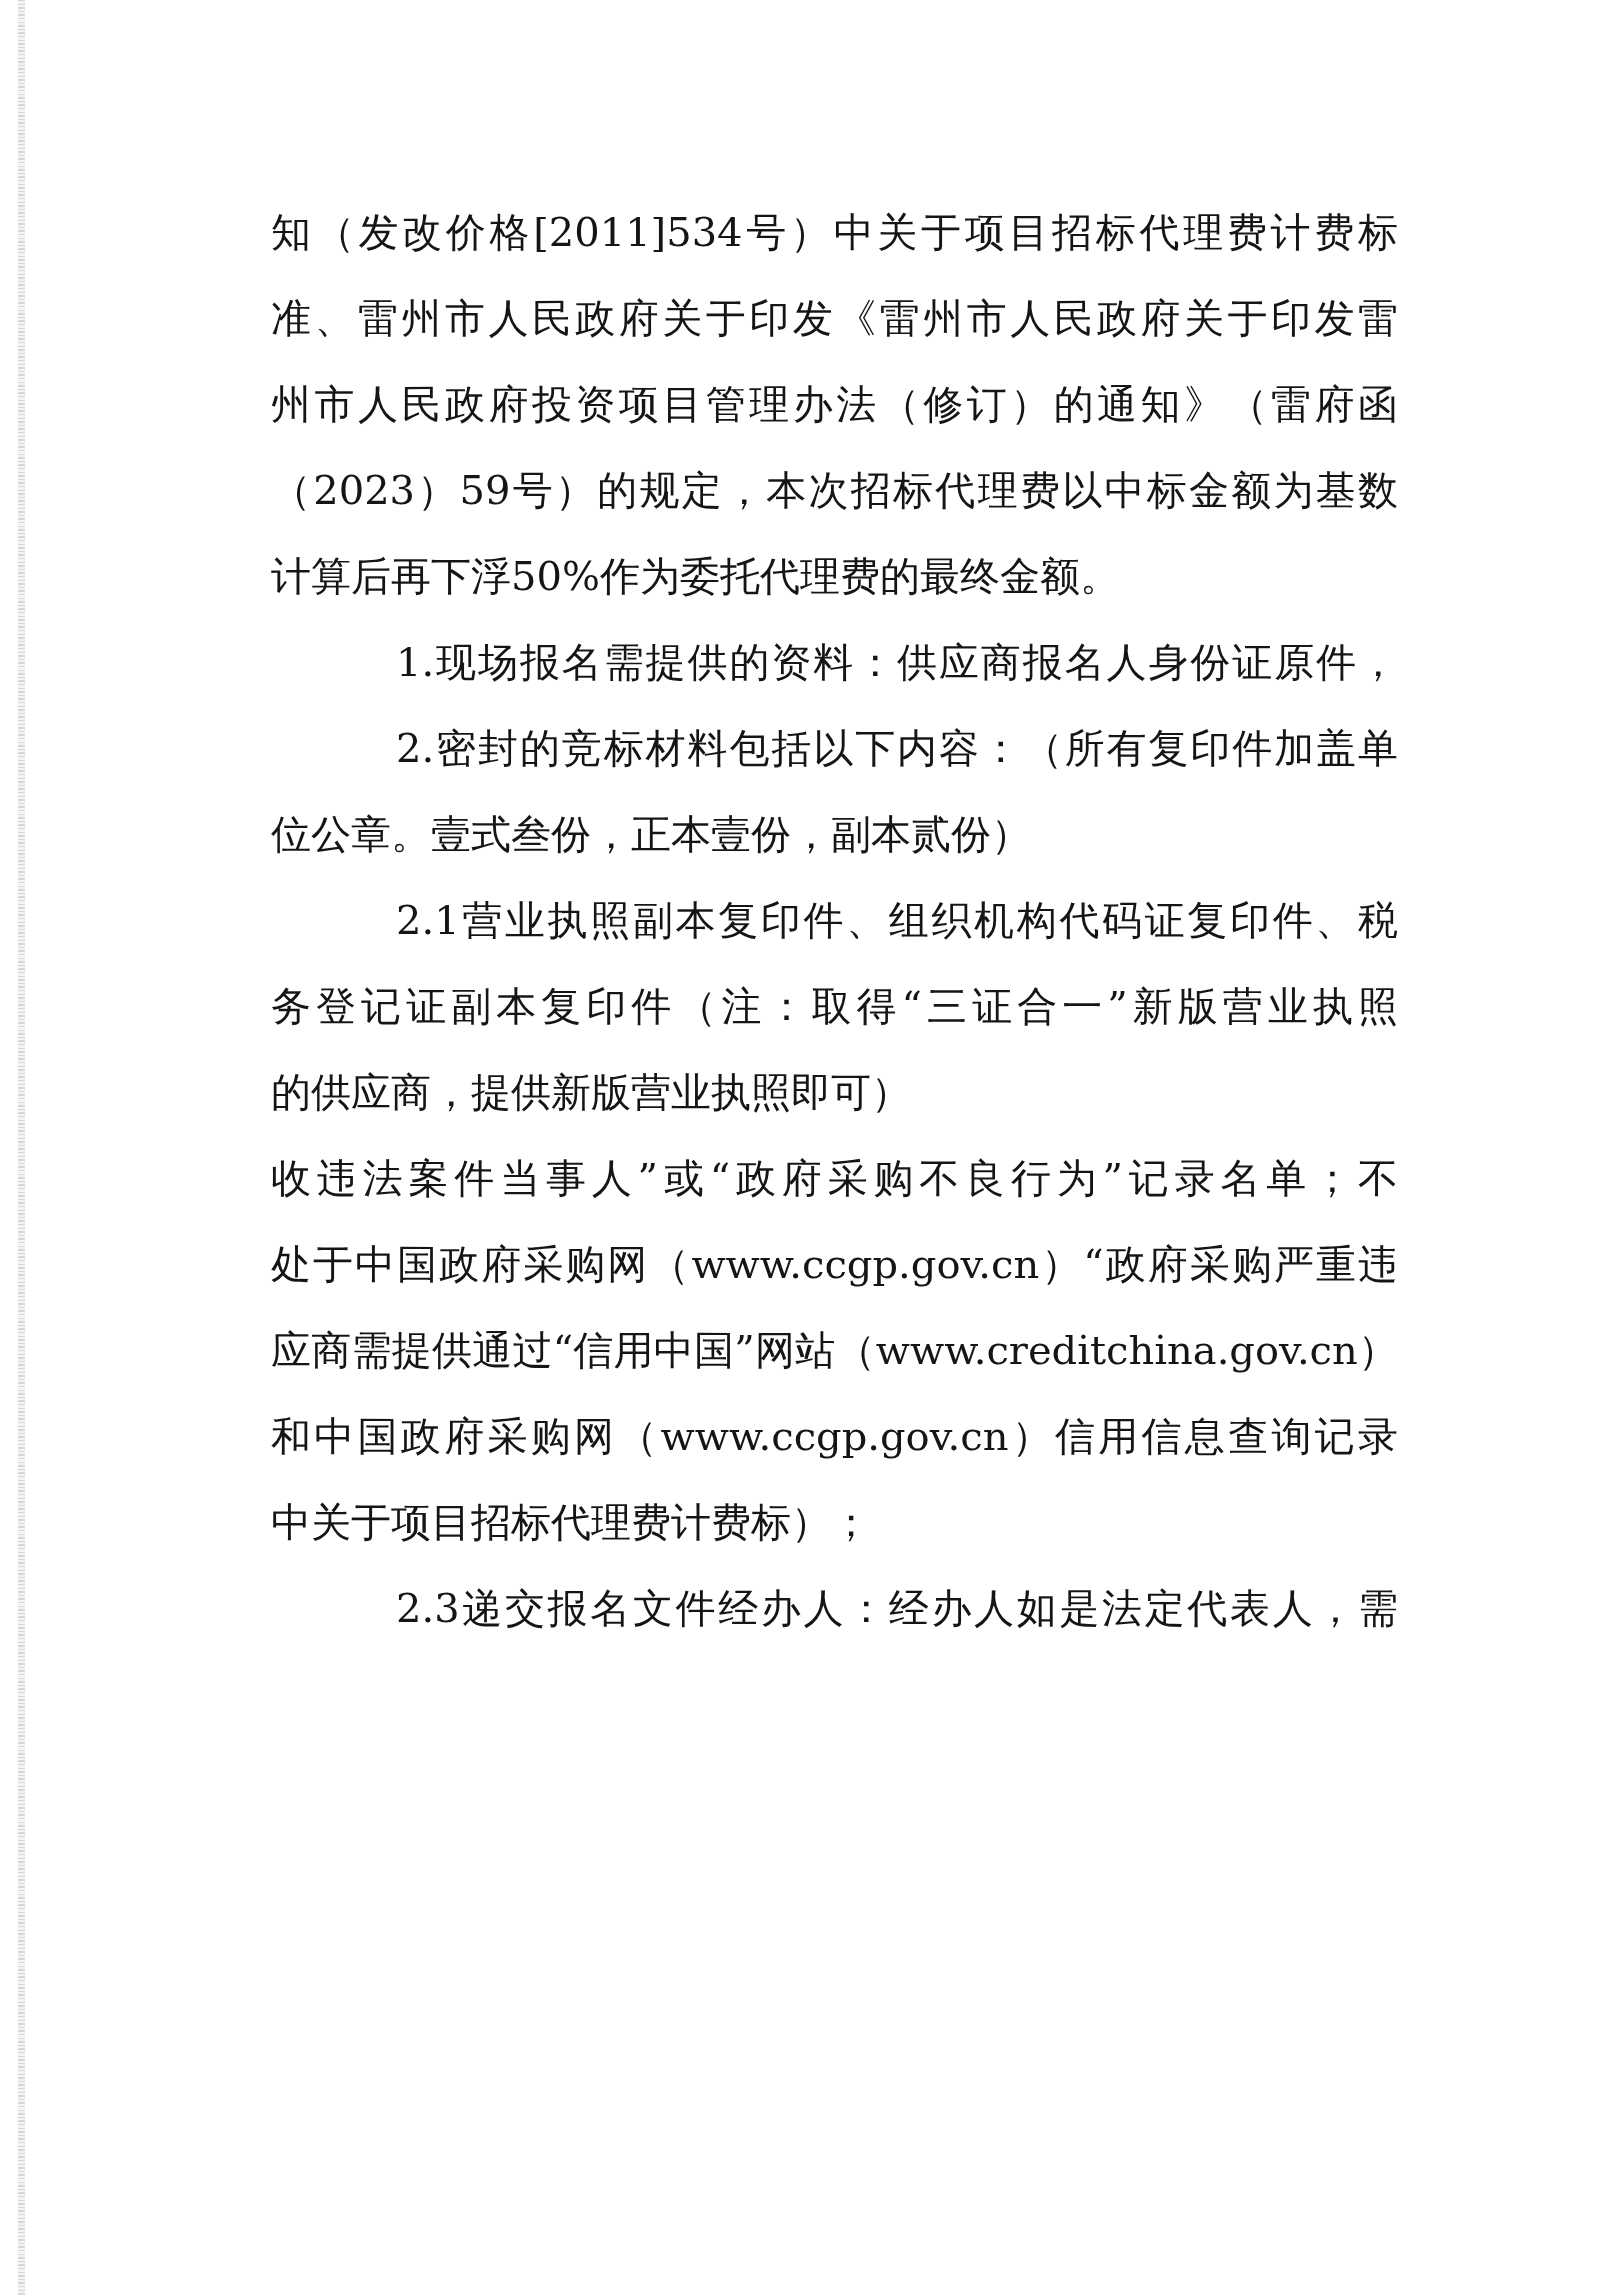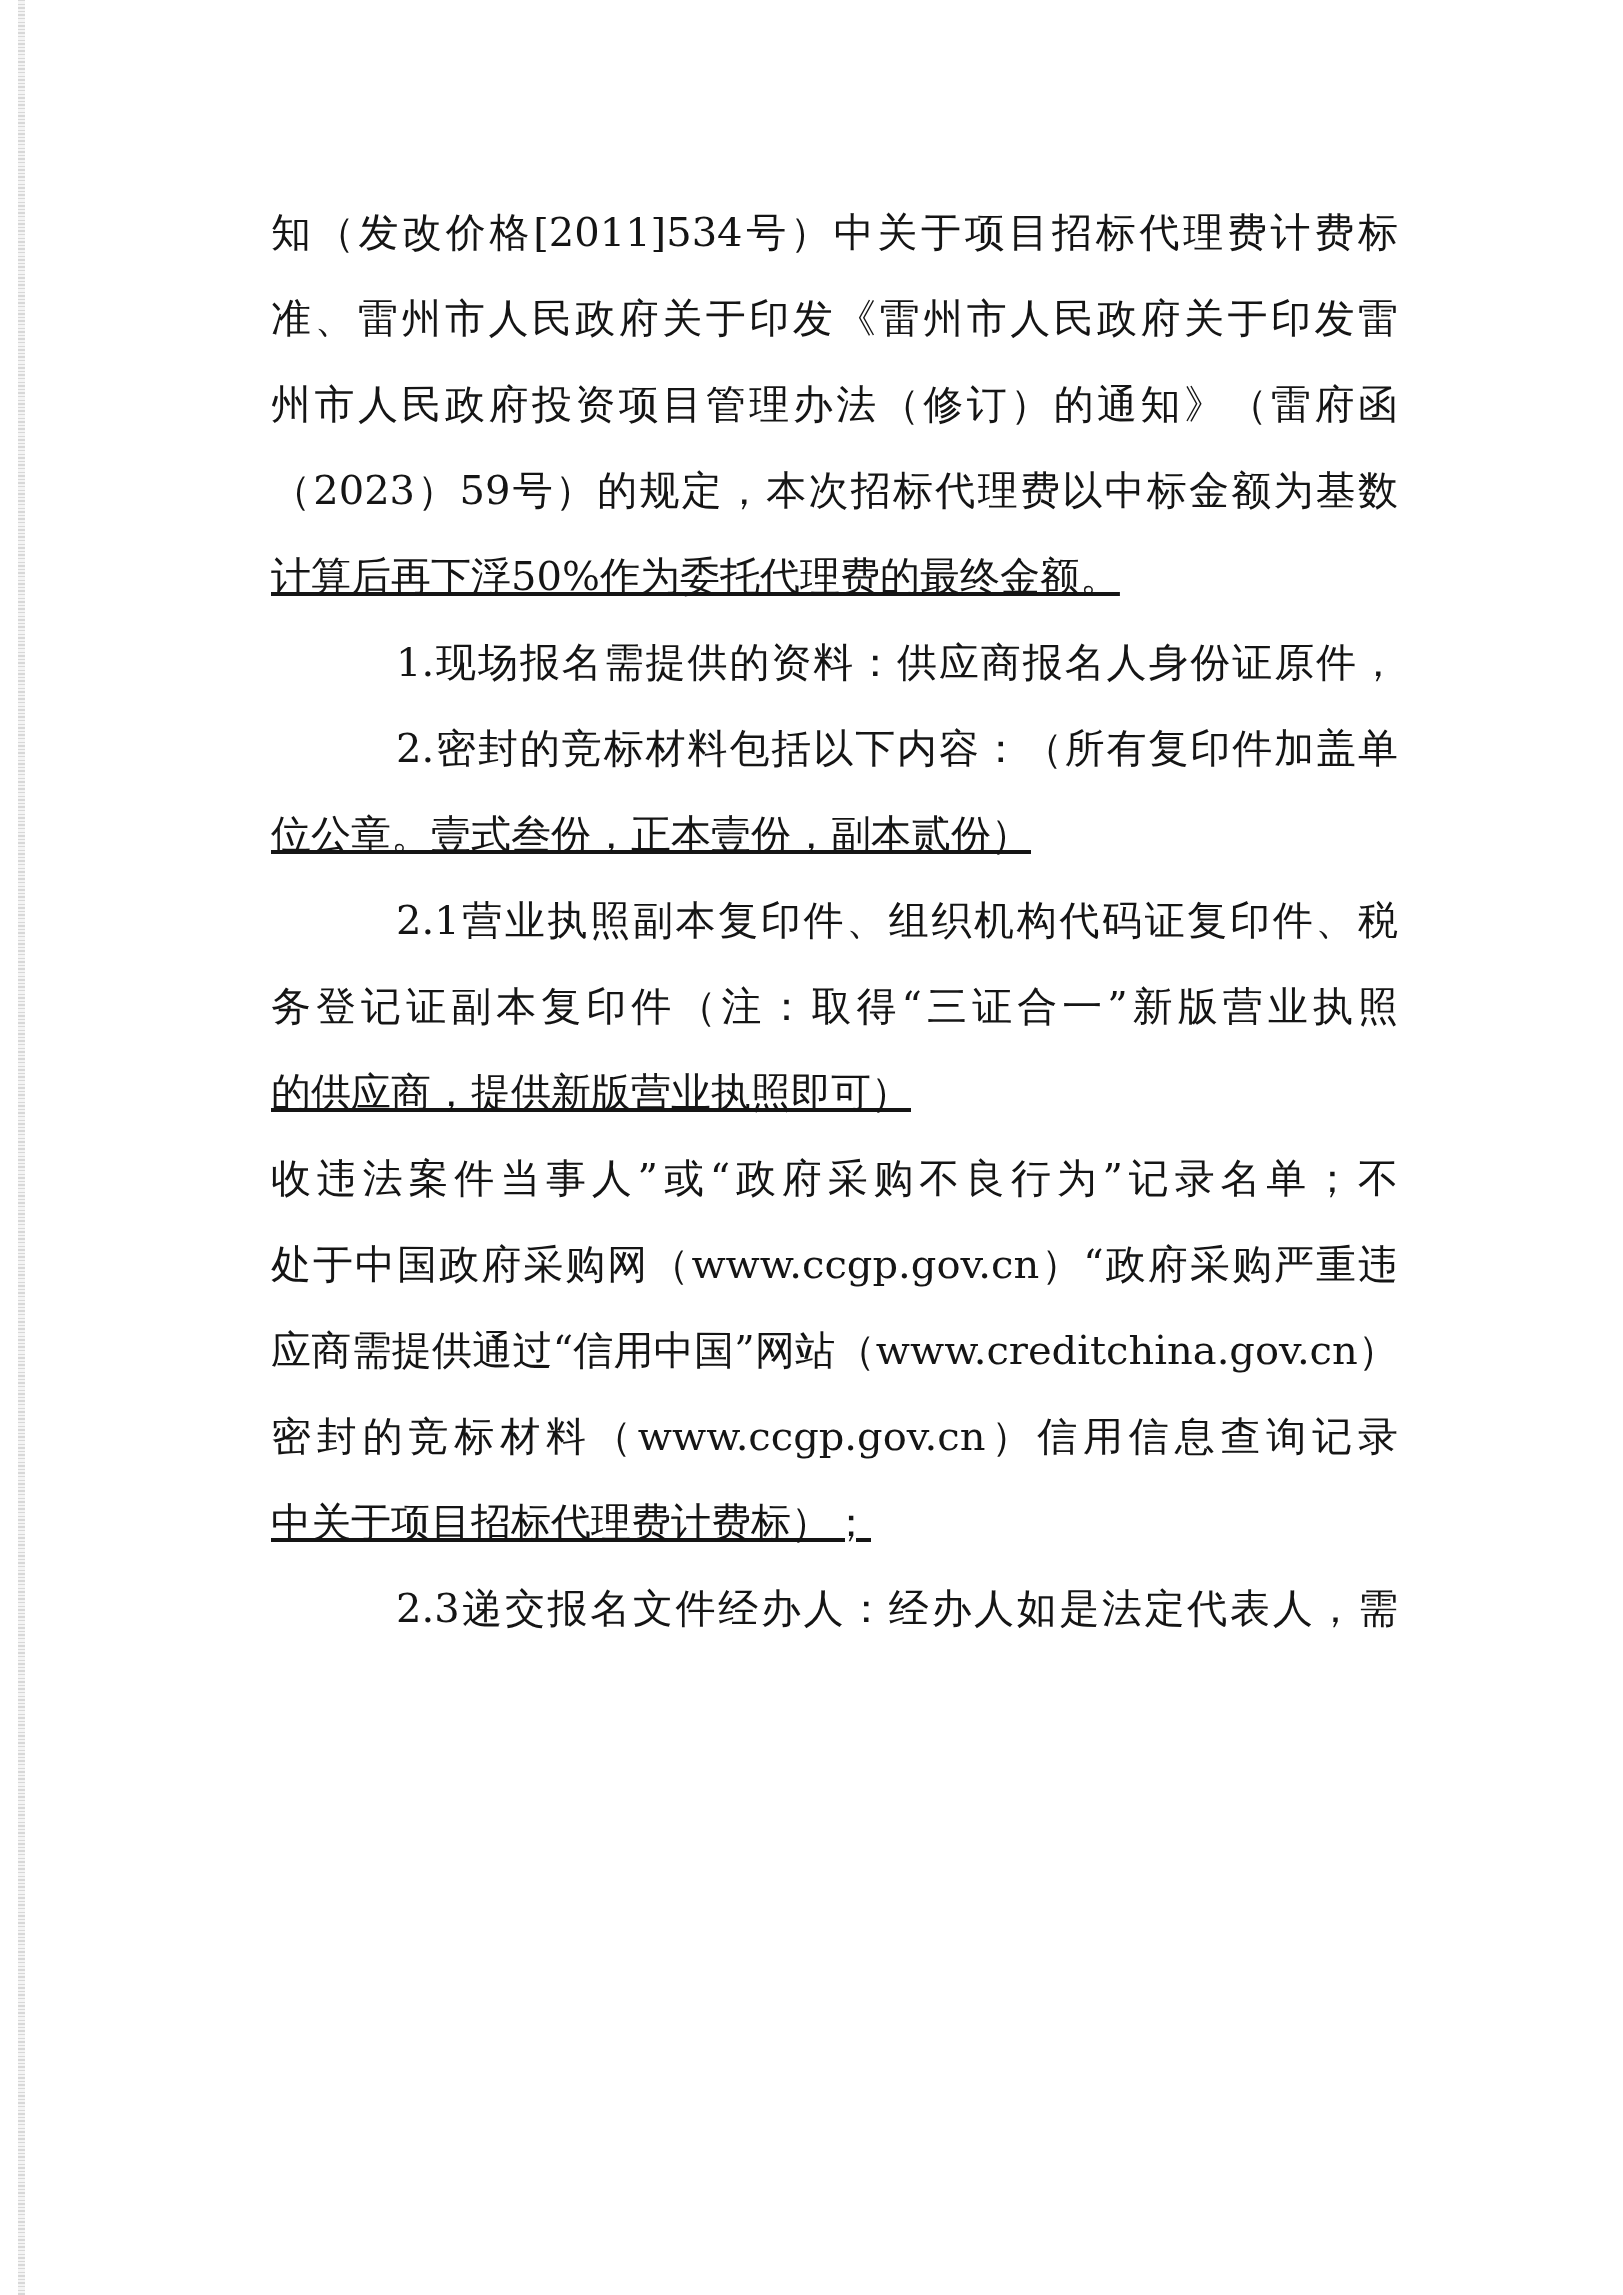--- a/index.html
+++ b/index.html
@@ -11,21 +11,21 @@
   .left-edge {
     position: absolute; left: 0; top: 0; width: 7.2px; height: 2295px;
     background: repeating-linear-gradient(180deg, #d8d8d8 0 1.5px, #f4f4f4 1.5px 3.6px);
   }
   .text-block {
     position: absolute; left: 253px; top: 189px; width: 1127px;
     font-family: "DejaVu Serif", "Liberation Serif", serif;
     font-size: 40px; line-height: 86px; color: #151515;
   }
   .line { display: block; white-space: nowrap; text-align: justify; text-align-last: justify; height: 86px; overflow: visible; }
-  .line.last { text-align-last: left; text-decoration: underline; }
+  .line.last { text-align-last: left; }
   .line.indent { padding-left: 125px; }
 </style>
 </head>
 <body>
 
 <div class="page">
   <div class="left-edge"></div>
   <div class="text-block" id="text-block">
     <span class="line">知（发改价格[2011]534号）中关于项目招标代理费计费标</span>
     <span class="line">准、雷州市人民政府关于印发《雷州市人民政府关于印发雷</span>
@@ -34,18 +34,18 @@
     <span class="line last">计算后再下浮50%作为委托代理费的最终金额。</span>
     <span class="line indent">1.现场报名需提供的资料：供应商报名人身份证原件，</span>
     <span class="line indent">2.密封的竞标材料包括以下内容：（所有复印件加盖单</span>
     <span class="line last">位公章。壹式叁份，正本壹份，副本贰份）</span>
     <span class="line indent">2.1营业执照副本复印件、组织机构代码证复印件、税</span>
     <span class="line">务登记证副本复印件（注：取得“三证合一”新版营业执照</span>
     <span class="line last">的供应商，提供新版营业执照即可）</span>
     <span class="line">收违法案件当事人”或“政府采购不良行为”记录名单；不</span>
     <span class="line">处于中国政府采购网（www.ccgp.gov.cn）“政府采购严重违</span>
     <span class="line">应商需提供通过“信用中国”网站（www.creditchina.gov.cn）</span>
-    <span class="line">密封的竞标材料（www.ccgp.gov.cn）信用信息查询记录</span>
+    <span class="line">和中国政府采购网（www.ccgp.gov.cn）信用信息查询记录</span>
     <span class="line last">中关于项目招标代理费计费标）；</span>
     <span class="line indent">2.3递交报名文件经办人：经办人如是法定代表人，需</span>
   </div>
 </div>
 
 
 </body></html>

